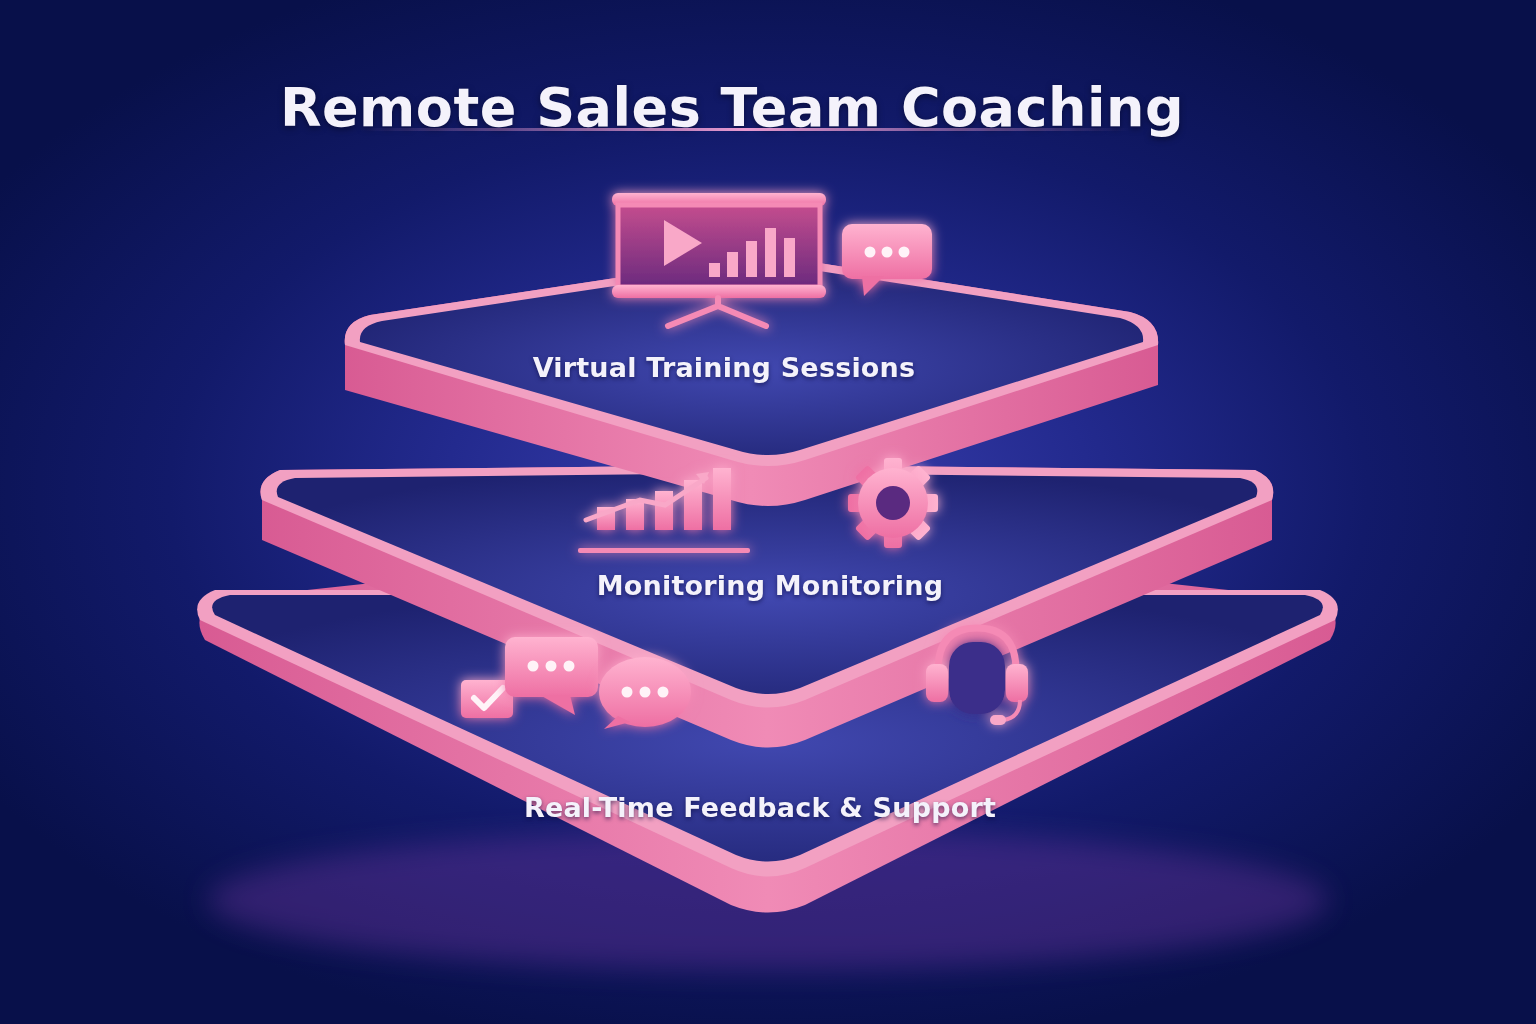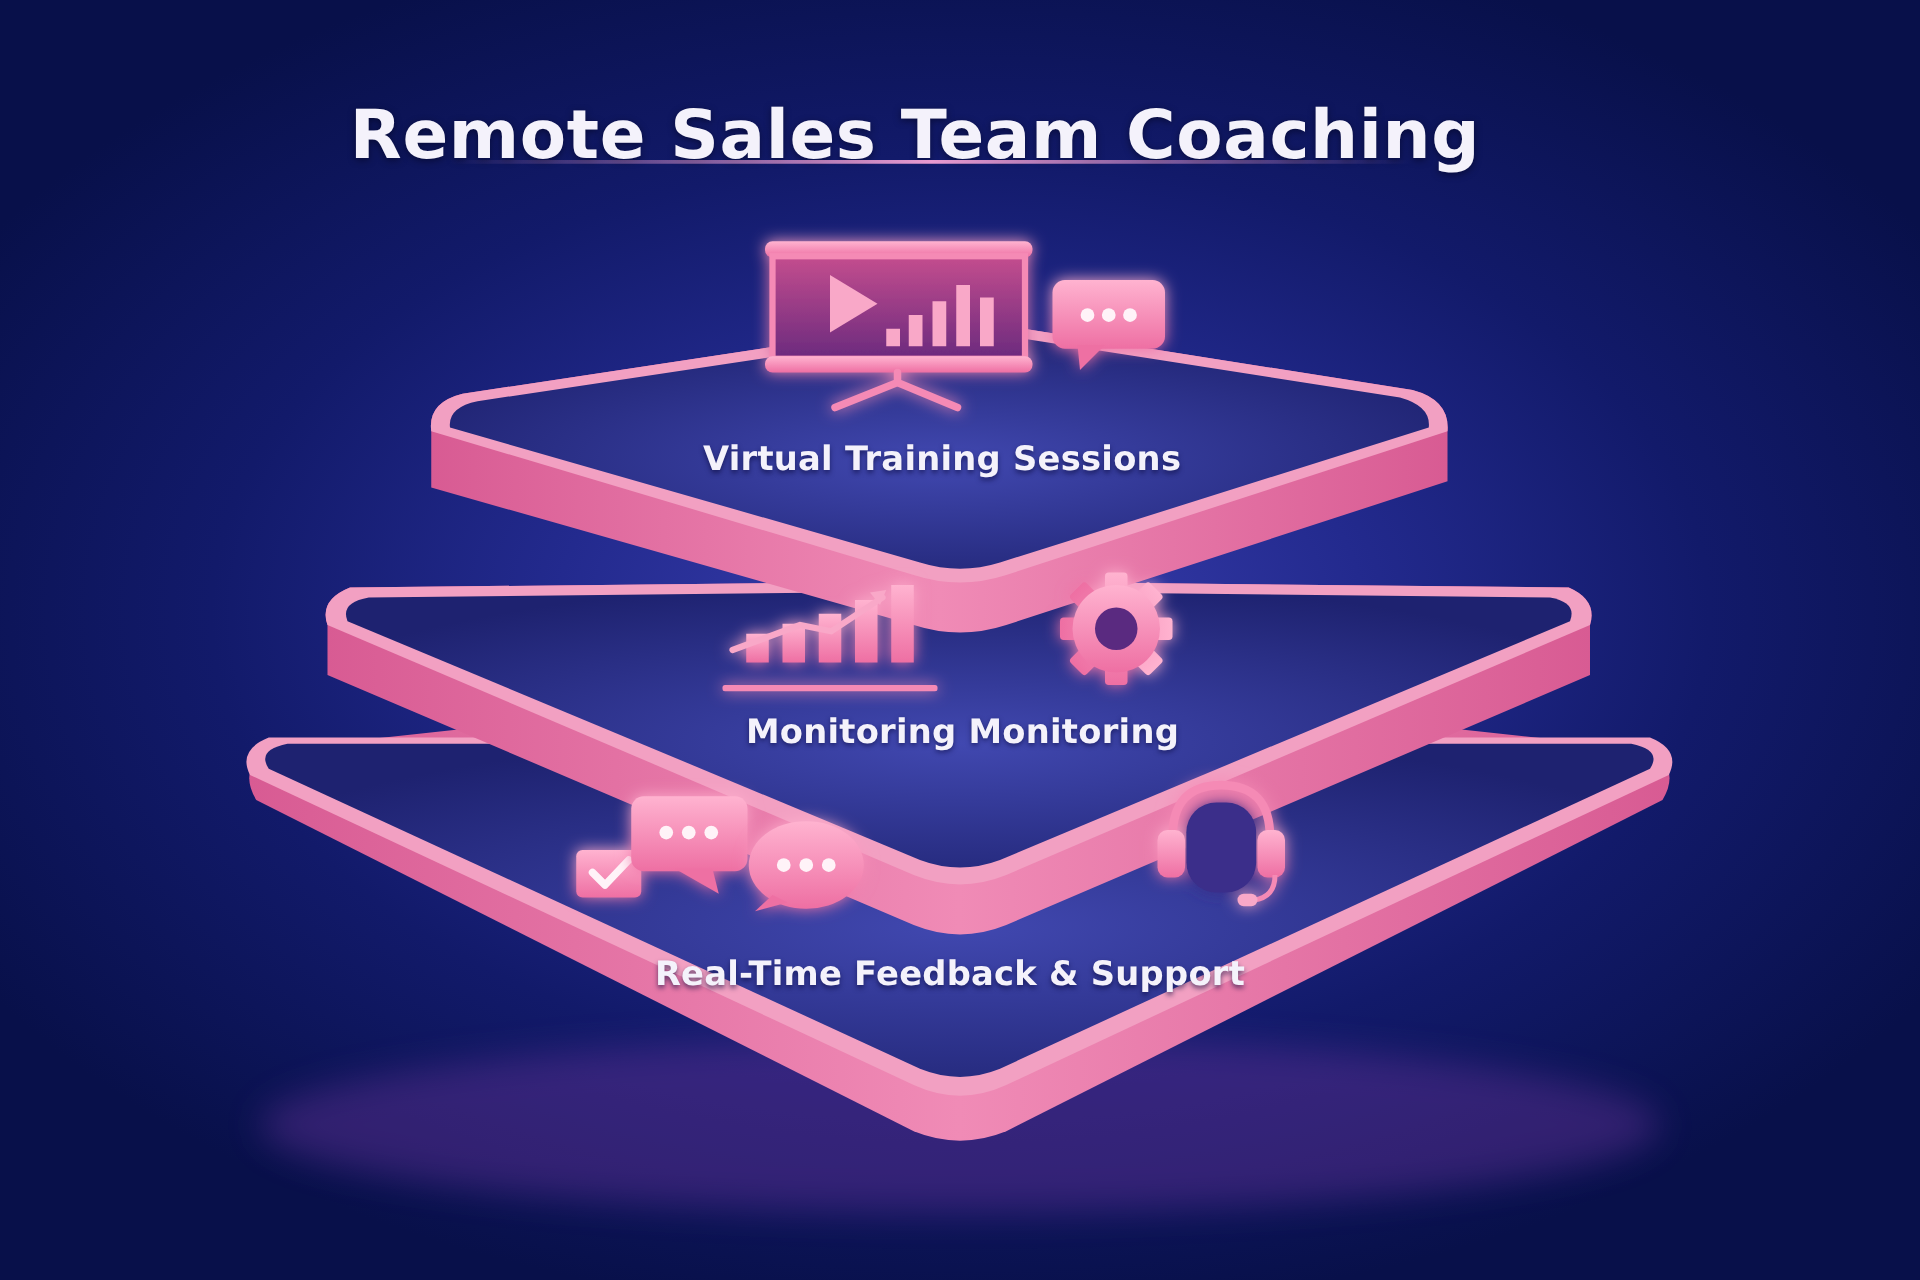--- a/index.html
+++ b/index.html
@@ -154,15 +154,15 @@
   <g filter="url(#glow)">
     <path d="M938 670 Q938 628 977 628 Q1016 628 1016 670" stroke="#f58ab5" stroke-width="7" fill="none"></path>
     <rect x="949" y="642" width="56" height="72" rx="24" fill="#3a2f8a"></rect>
     <rect x="926" y="664" width="22" height="38" rx="8" fill="url(#iconGrad)"></rect>
     <rect x="1006" y="664" width="22" height="38" rx="8" fill="url(#iconGrad)"></rect>
     <path d="M1020 700 Q1020 718 1003 720" stroke="#f58ab5" stroke-width="4" fill="none"></path>
     <rect x="990" y="715" width="16" height="10" rx="5" fill="#f9a8c8"></rect>
   </g>
 </svg>
 
-<div class="label" style="left:545px; top:352px; width:400px;text-align:right;">Virtual Training Sessions</div>
+<div class="label" style="left:524px; top:352px; width:400px;">Virtual Training Sessions</div>
 <div class="label" style="left:570px; top:570px; width:400px;">Monitoring Monitoring</div>
-<div class="label" style="left:520px; top:764px; width:480px;">Real-Time Feedback &amp; Support</div>
+<div class="label" style="left:520px; top:792px; width:480px;">Real-Time Feedback &amp; Support</div>
 
 </body></html>

